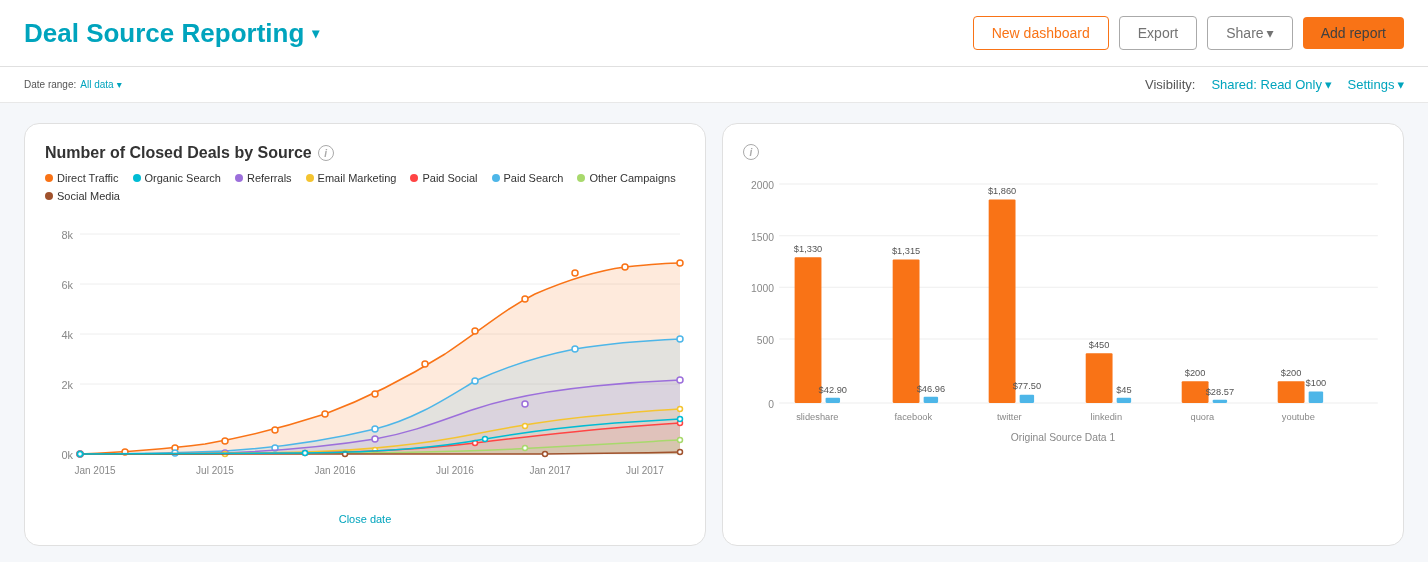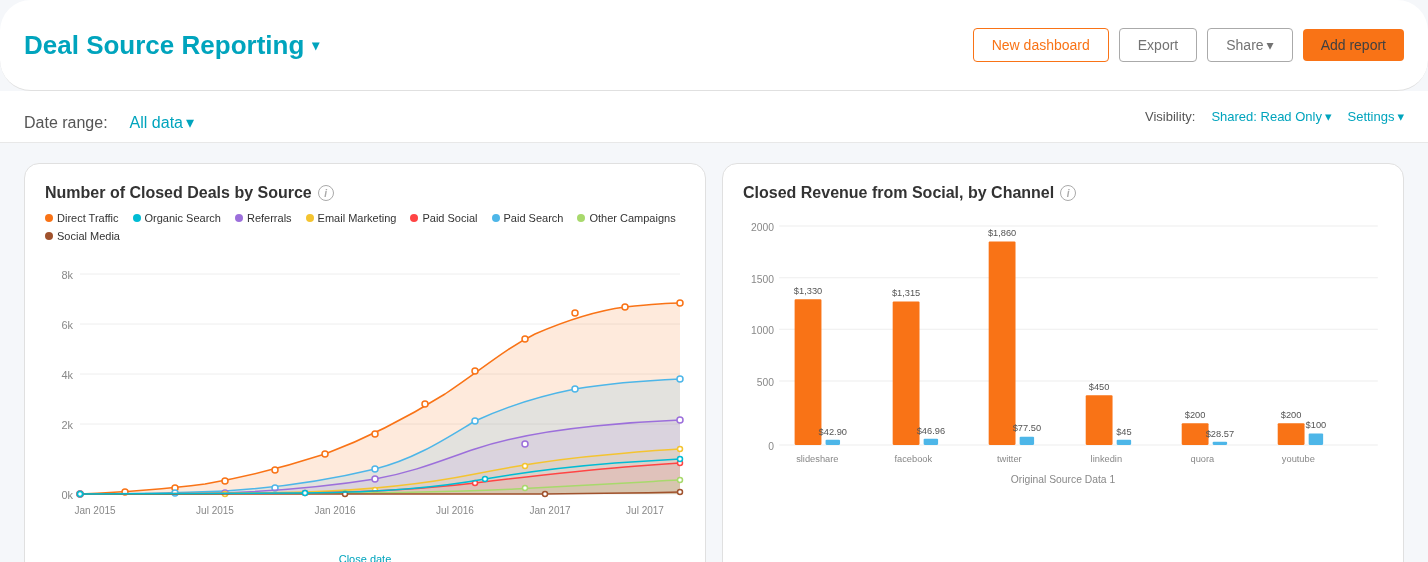--- a/index.html
+++ b/index.html
@@ -1,28 +1,28 @@
 <!DOCTYPE html>
 <html><head>
   <meta charset="utf-8">
   <style>
     * { box-sizing: border-box; margin: 0; padding: 0; }
     body { font-family: -apple-system, BlinkMacSystemFont, 'Segoe UI', Helvetica, Arial, sans-serif; background: #f5f7fa; color: #333; font-size: 14px; }
     
-    .header { display: flex; align-items: center; justify-content: space-between; padding: 28px 24px; background: #fff; border-bottom: 1px solid #e0e0e0; border-radius: 31px; }
+    .header { display: flex; align-items: center; justify-content: space-between; padding: 16px 24px; background: #fff; border-bottom: 1px solid #e0e0e0; }
     .header-title { font-size: 26px; font-weight: 600; color: #00a4bd; display: flex; align-items: center; gap: 8px; }
     .header-title .dropdown-arrow { color: #00a4bd; font-size: 14px; }
     .header-actions { display: flex; gap: 10px; align-items: center; }
     .btn { padding: 8px 18px; border-radius: 4px; font-size: 14px; cursor: pointer; font-weight: 500; }
     .btn-outline-orange { border: 1.5px solid #f97316; color: #f97316; background: #fff; }
     .btn-outline-gray { border: 1.5px solid #aaa; color: #737373; background: #fff; }
     .btn-solid-orange { background: #f97316; color: #404040; border: none; }
     
     .toolbar { display: flex; align-items: center; justify-content: space-between; padding: 10px 24px; background: #fff; border-bottom: 1px solid #e8e8e8; }
-    .toolbar-left { display: flex; align-items: center; gap: 22px; font-size: 16px; color: #555; margin-top: 12px; }
+    .toolbar-left { display: flex; align-items: center; gap: 4px; font-size: 10px; color: #555; }
     .toolbar-link { color: #00a4bd; cursor: pointer; display: flex; align-items: center; gap: 3px; }
     .toolbar-right { display: flex; align-items: center; gap: 16px; font-size: 13px; color: #555; }
     
     .main { padding: 20px 24px; display: flex; gap: 16px; }
     
     .chart-card { background: #fff; border-radius: 15px; border: 1px solid #e0e0e0; padding: 20px; }
     .chart-card-left { flex: 1; min-width: 0; }
     .chart-card-right { flex: 1; min-width: 0; }
     
     .chart-title { font-size: 16px; font-weight: 600; color: #333; margin-bottom: 10px; display: flex; align-items: center; gap: 6px; }
@@ -221,21 +221,20 @@
         <text x="410" y="255" font-size="10" fill="#888" text-anchor="middle">Jul 2016</text>
         <text x="505" y="255" font-size="10" fill="#888" text-anchor="middle">Jan 2017</text>
         <text x="600" y="255" font-size="10" fill="#888" text-anchor="middle">Jul 2017</text>
       </svg>
       <div class="x-axis-label">Close date</div>
     </div>
   </div>
 
   <div class="chart-card chart-card-right">
     <div class="chart-title">
-      <span>Closed Revenue from Social, by Channel</span>
       <span class="info-icon">i</span>
     </div>
 
 
     <div class="chart-area">
       <svg class="bar-chart-svg" viewBox="0 0 620 270">
 
         <text x="30" y="18" font-size="10" fill="#888" text-anchor="end">2000</text>
         <text x="30" y="68" font-size="10" fill="#888" text-anchor="end">1500</text>
         <text x="30" y="118" font-size="10" fill="#888" text-anchor="end">1000</text>

